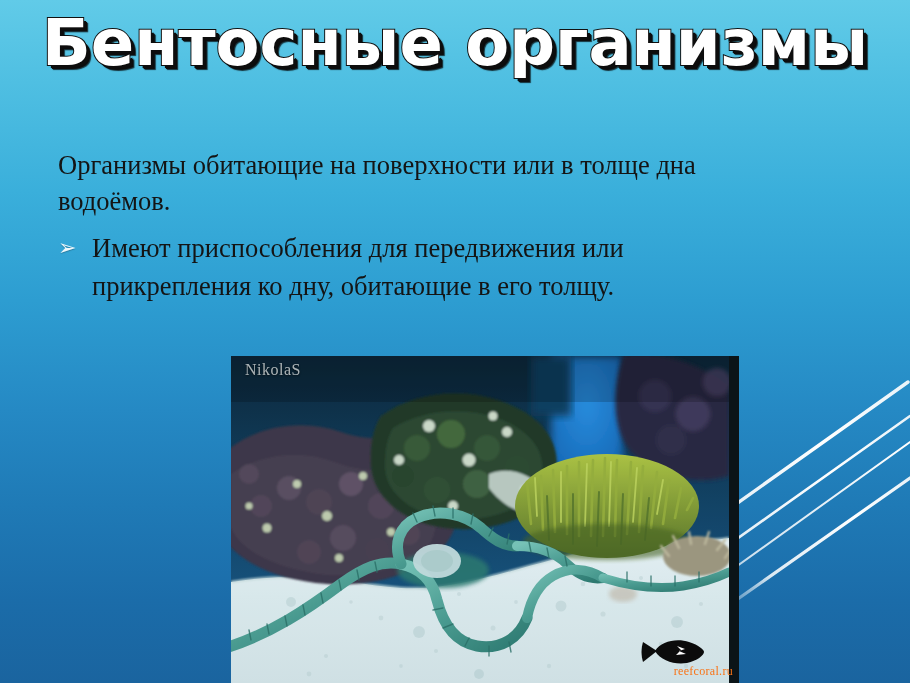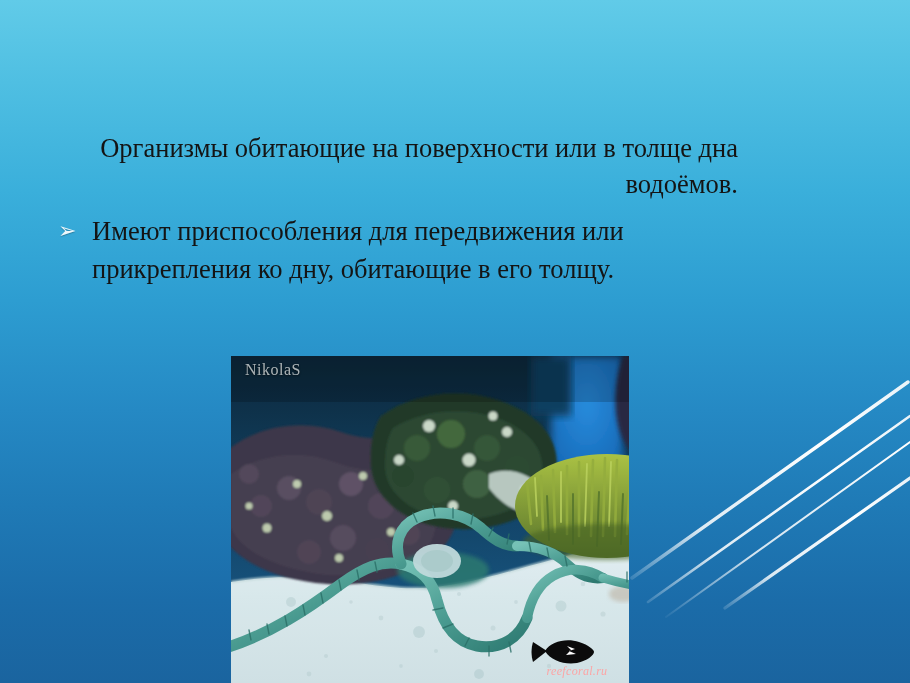--- a/index.html
+++ b/index.html
@@ -63,22 +63,21 @@
   #body {
     position: absolute;
     left: 58px;
     top: 130px;
     width: 680px;
     color: #141414;
   }
   .para {
     font-size: 26.5px;
     line-height: 36px;
-    margin: 0 0 10px 0;
-    text-align: right;
+    margin: 17px 0 10px 0;
   }
   .bullet-row {
     display: flex;
     align-items: flex-start;
     margin-top: 8px;
   }
   .bullet-marker {
     flex: 0 0 auto;
     width: 34px;
     padding-top: 4px;
@@ -92,21 +91,21 @@
     flex: 1 1 auto;
     font-size: 26.5px;
     line-height: 38px;
   }
 
   
   #photo {
     position: absolute;
     left: 231px;
     top: 356px;
-    width: 398px;
+    width: 508px;
     height: 327px;
     overflow: hidden;
     background: #0b1418;
   }
   #photo svg { display: block; }
 
   .wm-top {
     position: absolute;
     left: 14px;
     top: 5px;
@@ -120,25 +119,25 @@
     position: absolute;
     right: 6px;
     bottom: 4px;
     width: 92px;
     text-align: center;
   }
   .wm-bottom .fish { display:block; }
   .wm-bottom .wm-url {
     display: block;
     font-family: "Liberation Serif", "DejaVu Serif", serif;
-    font-style: italic;
     font-size: 12px;
-    color: #fca5a5;
+    color: #f97316;
     margin-top: -2px;
     letter-spacing: .3px;
+    text-align: right;
   }
 </style>
 </head>
 <body>
 
 <div id="slide">
 
   <div id="streaks">
     <svg width="340" height="300" viewBox="0 0 340 300" xmlns="http://www.w3.org/2000/svg">
       <defs>
@@ -156,20 +155,23 @@
       </defs>
       <g stroke-linecap="round" fill="none">
         <line x1="62" y1="248" x2="338" y2="52" stroke="url(#sg)" stroke-width="3.4"></line>
         <line x1="78" y1="272" x2="340" y2="86" stroke="url(#sg)" stroke-width="2.6"></line>
         <line x1="96" y1="287" x2="340" y2="112" stroke="url(#sg2)" stroke-width="2.0"></line>
         <line x1="155" y1="278" x2="340" y2="148" stroke="url(#sg)" stroke-width="3.2"></line>
       </g>
     </svg>
   </div>
 
+  <div id="title-wrap">
+    <span id="title">Бентосные организмы</span>
+  </div>
 
   <div id="body">
     <p class="para">Организмы обитающие на поверхности или в толще дна водоёмов.</p>
 
     <div class="bullet-row">
       <span class="bullet-marker">➢</span>
       <span class="bullet-text">Имеют приспособления для передвижения или прикрепления ко дну, обитающие в его толщу.</span>
     </div>
   </div>
 

